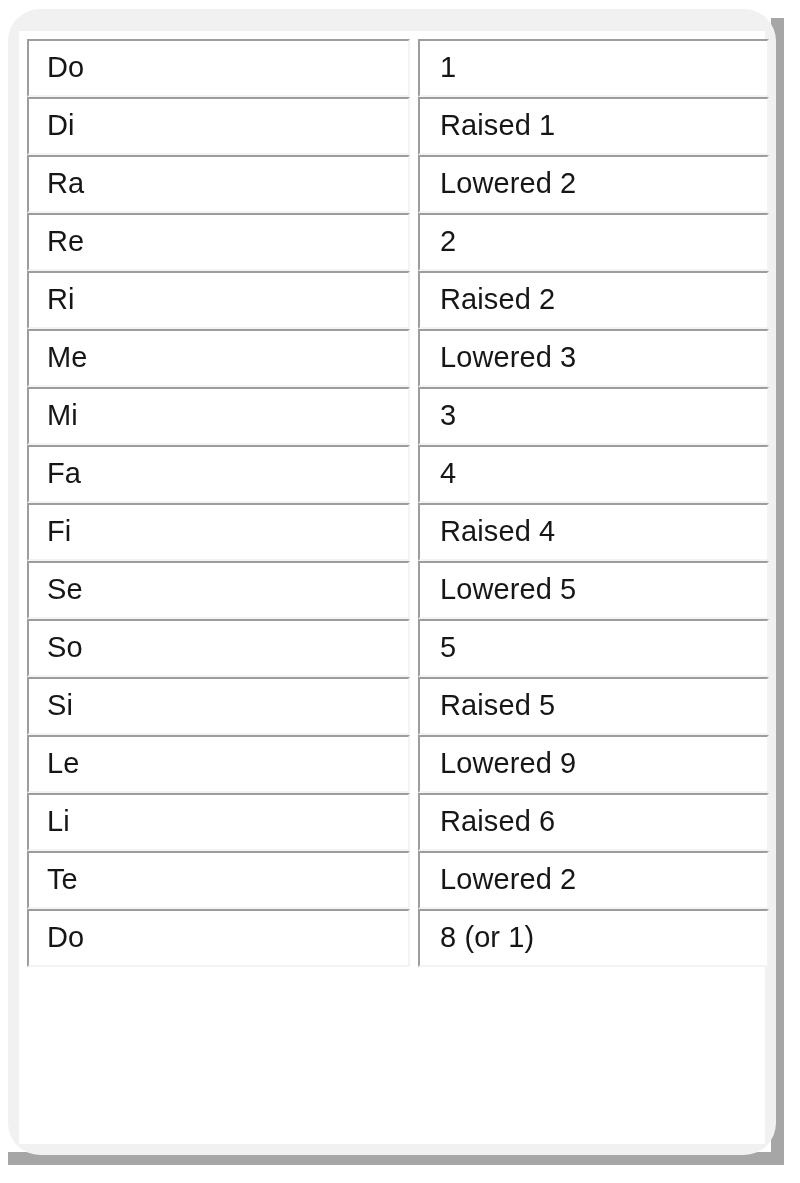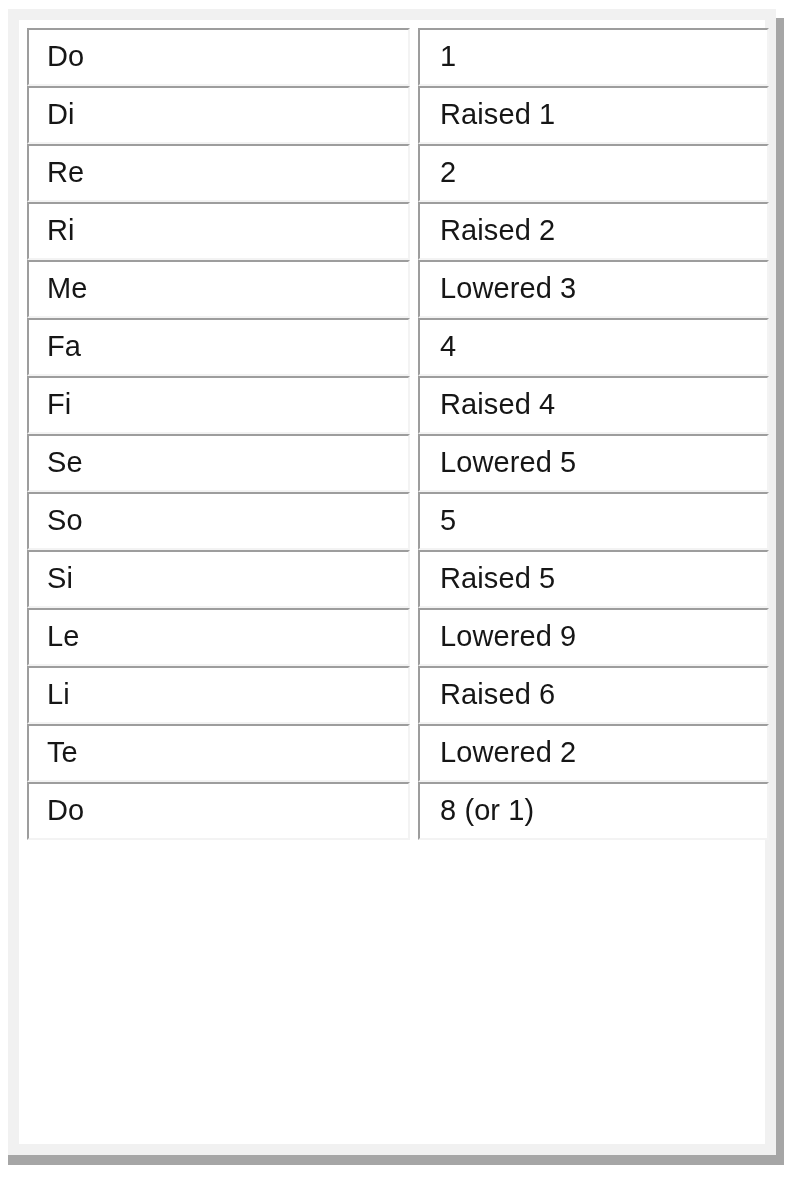--- a/index.html
+++ b/index.html
@@ -43,21 +43,22 @@
   }
 
   
   .panel-frame {
     position: absolute;
     left: 8px;
     top: 9px;
     width: 768px;
     height: 1146px;
     background: #f1f1f1;
-    padding: 11px 11px 11px 11px;
+    padding: 22px 11px 11px 11px;
+    border-radius: 32px;
   }
   .panel-inner {
     position: relative;
     width: 100%;
     height: 100%;
     background: #ffffff;
     padding: 8px 7px 9px 8px;
   }
 
   
@@ -110,33 +111,43 @@
               <td class="col-syllable">Do</td>
               <td class="gutter"></td>
               <td class="col-degree">1</td>
             </tr>
             <tr>
               <td class="col-syllable">Di</td>
               <td class="gutter"></td>
               <td class="col-degree">Raised 1</td>
             </tr>
             <tr>
+              <td class="col-syllable">Ra</td>
+              <td class="gutter"></td>
+              <td class="col-degree">Lowered 2</td>
+            </tr>
+            <tr>
               <td class="col-syllable">Re</td>
               <td class="gutter"></td>
               <td class="col-degree">2</td>
             </tr>
             <tr>
               <td class="col-syllable">Ri</td>
               <td class="gutter"></td>
               <td class="col-degree">Raised 2</td>
             </tr>
             <tr>
               <td class="col-syllable">Me</td>
               <td class="gutter"></td>
               <td class="col-degree">Lowered 3</td>
+            </tr>
+            <tr>
+              <td class="col-syllable">Mi</td>
+              <td class="gutter"></td>
+              <td class="col-degree">3</td>
             </tr>
             <tr>
               <td class="col-syllable">Fa</td>
               <td class="gutter"></td>
               <td class="col-degree">4</td>
             </tr>
             <tr>
               <td class="col-syllable">Fi</td>
               <td class="gutter"></td>
               <td class="col-degree">Raised 4</td>

